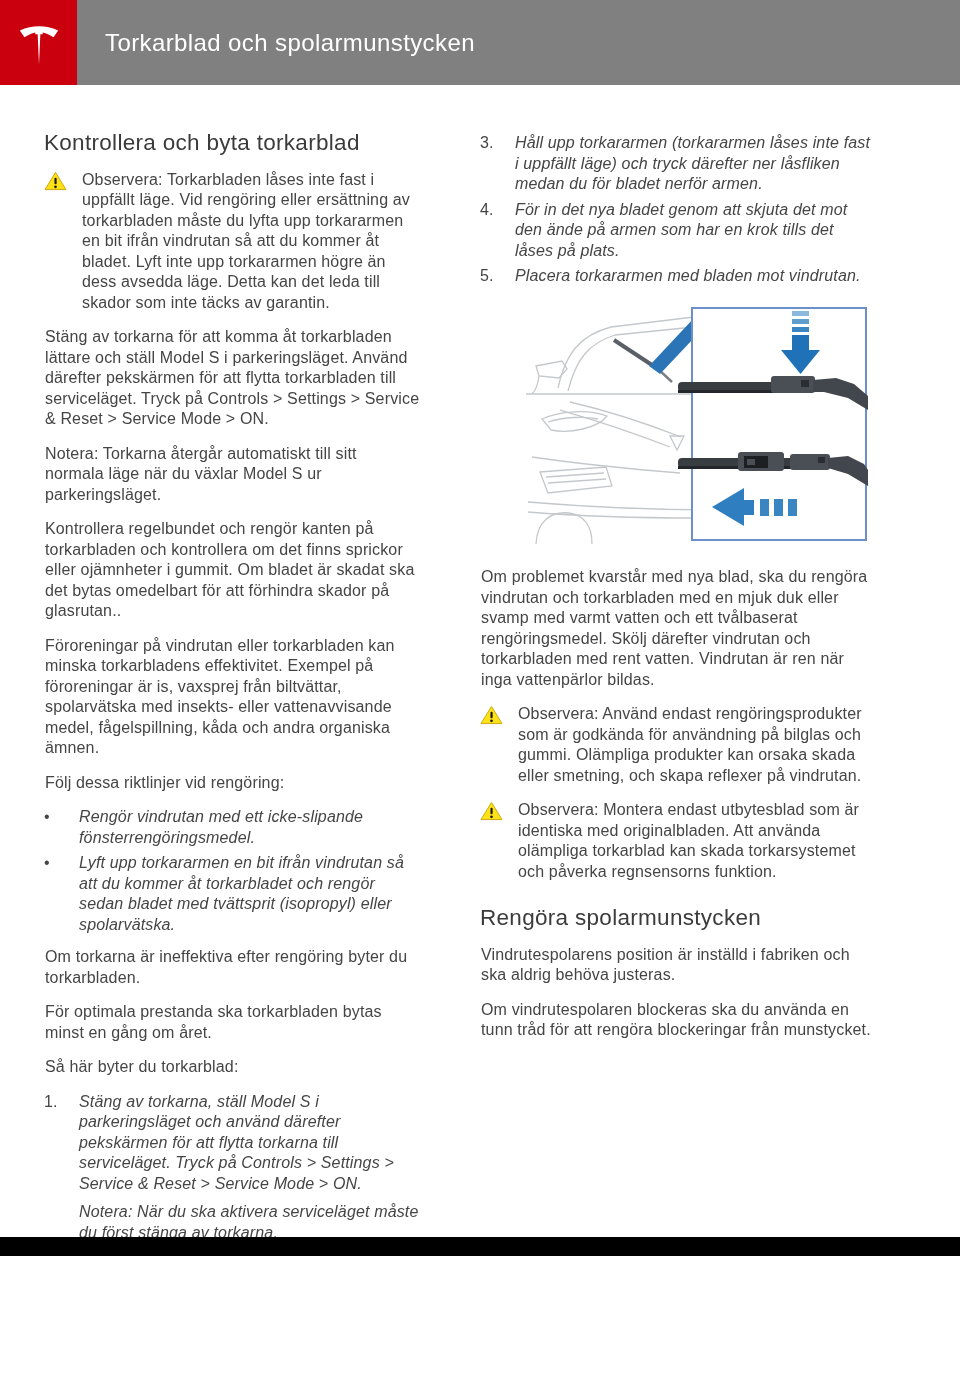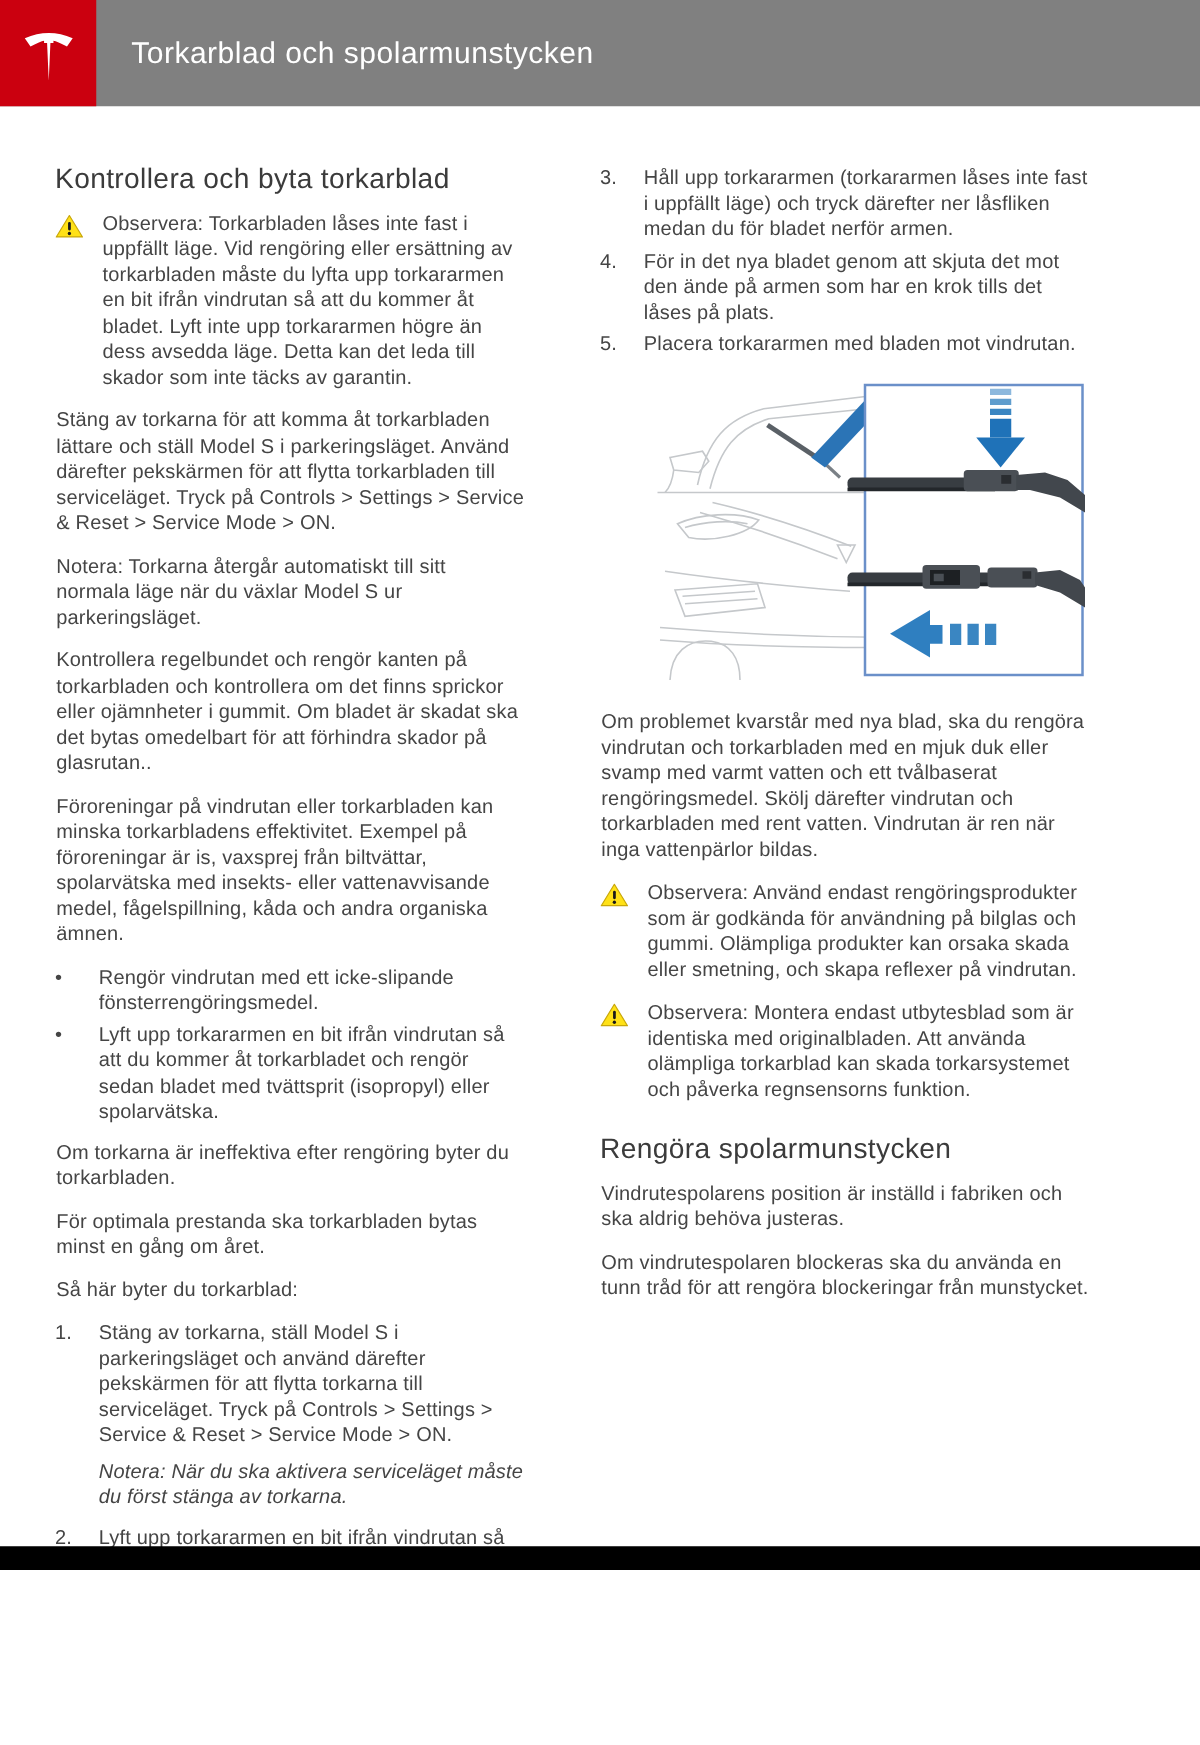--- a/index.html
+++ b/index.html
@@ -18,21 +18,21 @@
   .col-left{left:44px;width:376px;}
   .col-right{left:480px;width:392px;}
   h2.sec{font-size:22.5px;font-weight:400;color:#3b3b3b;letter-spacing:.3px;margin:0 0 16px 0;}
   h2.sec2{margin-top:26px;}
   p.body{margin:0 0 14px 1px;}
   .warn{display:flex;margin:0 0 14px 0;justify-content:flex-end;}
   .warn .wicon{flex:0 0 38px;padding-top:1px;}
   .warn .wtext{flex:1;}
   .li{display:flex;margin:0 0 5px 0;}
   .li .marker{flex:0 0 35px;}
-  .li .litext{flex:1;}
+  .li .litext{flex:1;font-style:italic;}
   .stepnote{margin:8px 0 12px 35px;font-style:italic;}
   .figure{margin:14px 0 16px 38px;width:350px;height:240px;}
 
   
   .foot-rule{position:absolute;left:20px;top:1357px;width:921px;height:0;
              border-top:2px solid #6f6f6f;}
   .foot-page{position:absolute;left:44px;top:1360px;font-size:18px;color:#8f8f8f;z-index:6;}
   .foot-manual{position:absolute;right:20px;top:1362px;font-size:16.5px;color:#9e9e9e;z-index:3;}
   .foot-bar{position:absolute;left:0;right:0;bottom:0;height:19px;background:#000;z-index:4;}
   .watermark{position:absolute;right:12px;top:1363px;font-size:28px;color:#ec4899;
@@ -62,20 +62,21 @@
           <circle cx="12" cy="16.6" r="1.4" fill="#1a1a1a"></circle>
         </svg>
       </span>
       <span class="wtext">Observera: Torkarbladen låses inte fast i uppfällt läge. Vid rengöring eller ersättning av torkarbladen måste du lyfta upp torkararmen en bit ifrån vindrutan så att du kommer åt bladet. Lyft inte upp torkararmen högre än dess avsedda läge. Detta kan det leda till skador som inte täcks av garantin.</span>
     </div>
 
     <p class="body">Stäng av torkarna för att komma åt torkarbladen lättare och ställ Model S i parkeringsläget. Använd därefter pekskärmen för att flytta torkarbladen till serviceläget. Tryck på Controls &gt; Settings &gt; Service &amp; Reset &gt; Service Mode &gt; ON.</p>
     <p class="body">Notera: Torkarna återgår automatiskt till sitt normala läge när du växlar Model S ur parkeringsläget.</p>
     <p class="body">Kontrollera regelbundet och rengör kanten på torkarbladen och kontrollera om det finns sprickor eller ojämnheter i gummit. Om bladet är skadat ska det bytas omedelbart för att förhindra skador på glasrutan..</p>
     <p class="body">Föroreningar på vindrutan eller torkarbladen kan minska torkarbladens effektivitet. Exempel på föroreningar är is, vaxsprej från biltvättar, spolarvätska med insekts- eller vattenavvisande medel, fågelspillning, kåda och andra organiska ämnen.</p>
+    <p class="body">Följ dessa riktlinjer vid rengöring:</p>
 
     <div class="li">
       <span class="marker">•</span>
       <span class="litext">Rengör vindrutan med ett icke-slipande fönsterrengöringsmedel.</span>
     </div>
     <div class="li" style="margin-bottom:12px;">
       <span class="marker">•</span>
       <span class="litext">Lyft upp torkararmen en bit ifrån vindrutan så att du kommer åt torkarbladet och rengör sedan bladet med tvättsprit (isopropyl) eller spolarvätska.</span>
     </div>
 

